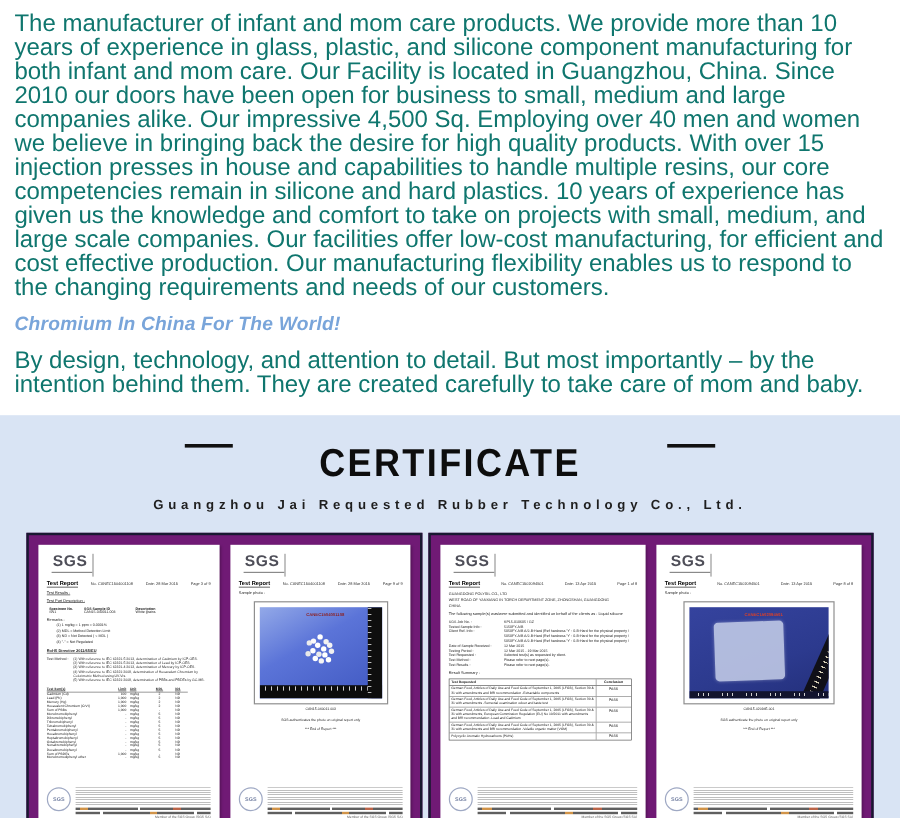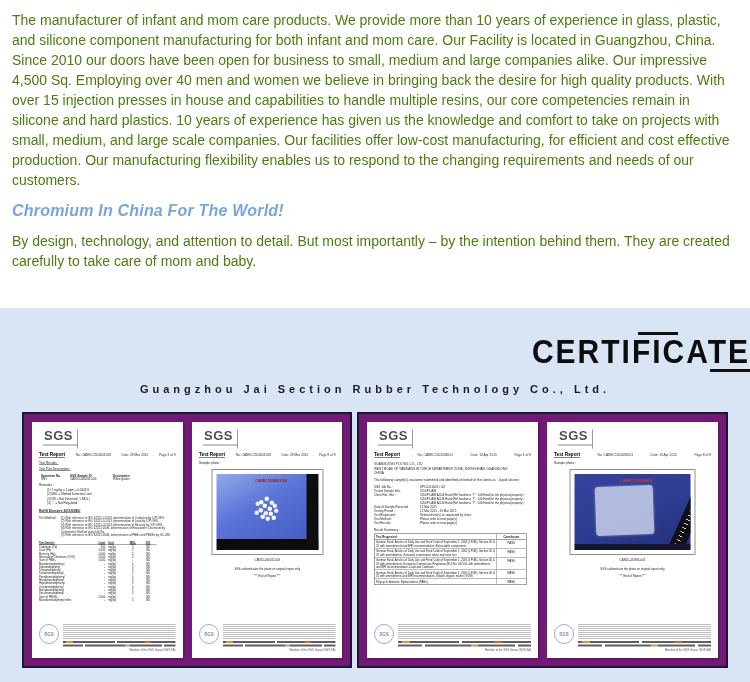--- a/index.html
+++ b/index.html
@@ -4,27 +4,27 @@
 <style>
   * { margin:0; padding:0; box-sizing:border-box; }
   html,body { width:750px; }
   body { font-family:"Liberation Sans", sans-serif; background:#ffffff; color:#1c1c1c; }
 
   
   .intro { padding:10px 12px 0 12px; min-height:308px; }
   .blue-heading { color:#79a5da; font-style:italic; font-weight:bold; font-size:16px; letter-spacing:.2px; }
   .h1 { margin:2px 0 10px 0; }
   .h2 { margin:12px 0 11px 0; }
-  .para { font-size:14px; line-height:20px; color:#4d7c0f; }
+  .para { font-size:20px; line-height:20px; color:#0f766e; }
   .p1 { margin-bottom:2px; }
-  .p2 { margin-bottom:0; }
+  .p2 { margin-bottom:15px; }
 
   
   .cert-section { background:#d9e4f4; height:374px; padding-top:24px; }
-  .cert-titlebar { display:flex; align-items:flex-end; justify-content:center;flex-direction:column; }
+  .cert-titlebar { display:flex; align-items:flex-start; justify-content:center; }
   .dash { width:40px; height:3px; background:#111; }
   .dash-l { margin-right:72px; }
   .dash-r { margin-left:72px; }
   .cert-title { font-size:30px; font-weight:900; letter-spacing:2px; color:#0d0d0d; transform:scaleY(1.08); }
   .cert-subtitle { text-align:center; margin-top:11px; font-size:11px; font-weight:bold; letter-spacing:4px; color:#1e1e1e; }
 
   .cert-row { display:flex; justify-content:space-between; padding:0 22px; margin-top:17px; }
   .cert-card { border:2px solid #181830; background:#701a75; padding:8px; display:flex; gap:9px; height:256px;justify-content:space-between; }
   .card-l { width:330px; }
   .card-r { width:371px; }
@@ -143,21 +143,21 @@
   <div class="blue-heading h2">Chromium In China For The World!</div>
   <p class="para p2">By design, technology, and attention to detail. But most importantly – by the intention behind them. They are created carefully to take care of mom and baby.</p>
 </div>
 
 <div class="cert-section">
   <div class="cert-titlebar">
     <span class="dash dash-l"></span>
     <span class="cert-title">CERTIFICATE</span>
     <span class="dash dash-r"></span>
   </div>
-  <div class="cert-subtitle">Guangzhou Jai Section Rubber Technology Co., Ltd.</div>
+  <div class="cert-subtitle">Guangzhou Jai Requested Rubber Technology Co., Ltd.</div>
 
   <div class="cert-row">
 
     <div class="cert-card card-l">
 
       <div class="cert-page">
         <div class="mini">
           <div class="sgs-logo"><span>SGS</span></div>
           <div class="tr-head">
             <span class="tr-title">Test Report</span>

